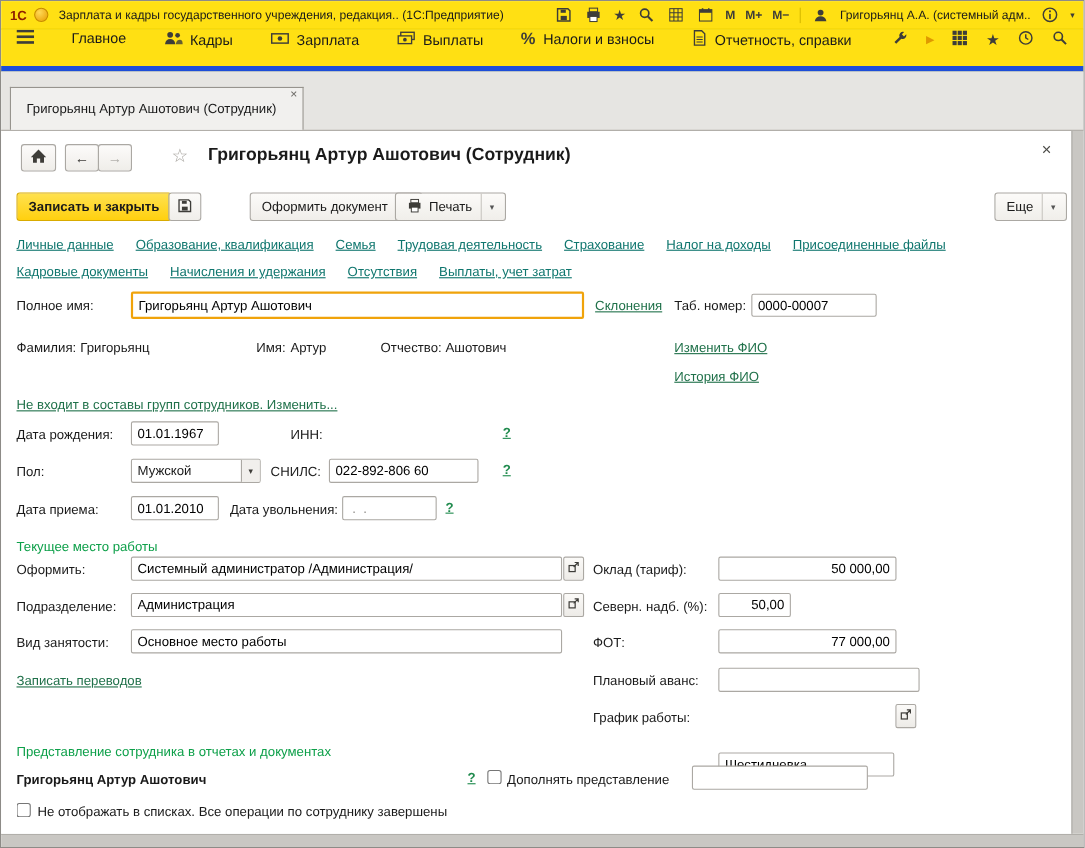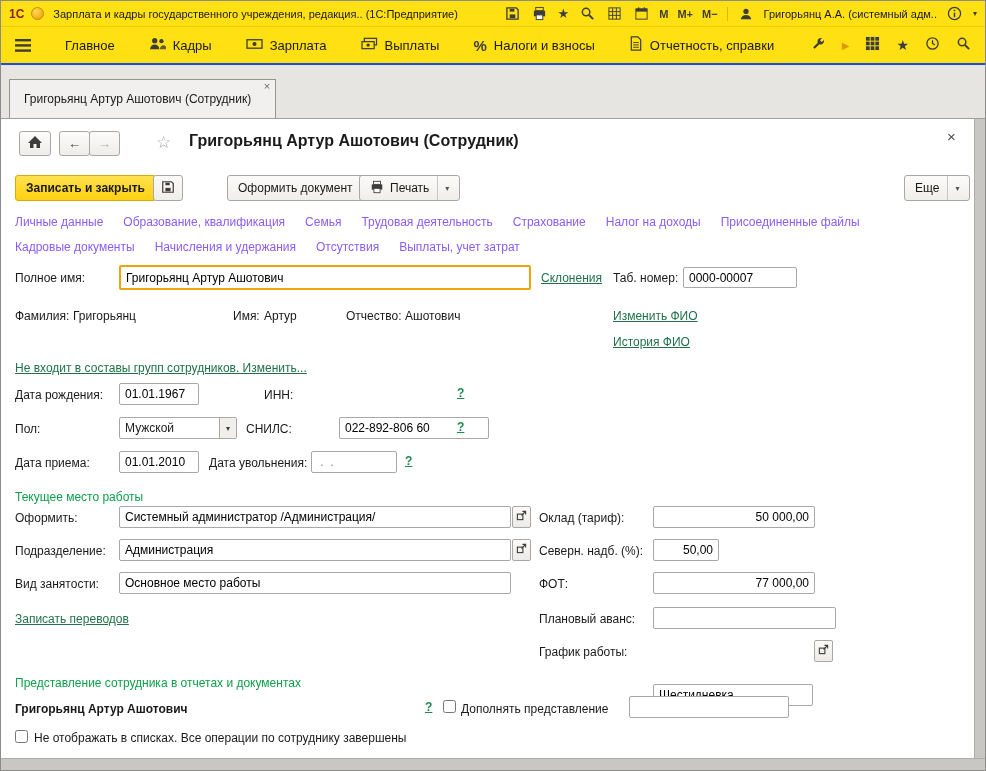--- a/index.html
+++ b/index.html
@@ -13,42 +13,42 @@
 .tb-title{margin-left:2px;white-space:nowrap}
 .tb-right{margin-left:auto;display:flex;align-items:center;gap:9px}
 .tbi{display:inline-flex;align-items:center;justify-content:center;width:18px;height:18px;cursor:pointer}
 .tb-star{font-size:13px;color:#3e3d39;cursor:pointer}
 .tb-mem{font-size:11px;font-weight:bold;color:#3e3d39;cursor:pointer}
 .tb-sep{width:1px;height:14px;background:#d8bb00}
 .tb-user{white-space:nowrap;cursor:pointer}
 .tb-chev{font-size:8px;color:#3e3d39;cursor:pointer}
 
 
-.menubar{height:38px;background:#ffe013;display:flex;align-items:center;gap:34px;padding:0 14px;font-size:13px;border-bottom:2px solid #1d4ed8}
+.menubar{height:38px;background:#ffe013;display:flex;align-items:flex-start;gap:34px;padding:0 14px;font-size:13px;border-bottom:5px solid #1d4ed8}
 .mb-burger{display:flex;cursor:pointer}
 .mb-item{display:flex;align-items:center;gap:7px;cursor:pointer;white-space:nowrap}
 .mb-right{margin-left:auto;display:flex;align-items:center;gap:16px}
 .mb-star{font-size:14px;color:#3e3d39;cursor:pointer}
 .mb-play{font-size:10px;color:#e09900;cursor:pointer}
 .pct{font-size:15px;font-weight:bold;color:#3e3d39}
 
 
 .tabstrip{height:54px;background:#e6e5e2;display:flex;align-items:flex-end;padding-left:8px;border-bottom:1px solid #a39f99;gap:1px}
 .tab{height:35px;display:flex;align-items:center;padding:0 14px;font-size:12px;background:#dcdbd7;border:1px solid #b6b4b0;border-bottom:none;position:relative;white-space:nowrap;cursor:pointer}
 .tab.active{height:39px;background:#f1f0ee;border-color:#97948e;padding-right:24px}
 .tab-close{position:absolute;top:1px;right:5px;font-size:11px;color:#6e6c68;line-height:1;cursor:pointer}
 
 
 .content{position:relative;height:639px;background:#fff;font-size:12px}
 .right-strip{position:absolute;top:0;right:0;width:11px;height:100%;background:#c9c7c3;border-left:1px solid #aeaca8}
 .bottom-strip{height:14px;background:#c9c7c3;border-top:1px solid #aeaca8}
 
 .lbl{position:absolute;white-space:nowrap}
 .linkabs{position:absolute;color:#20714a;text-decoration:underline;cursor:pointer;white-space:nowrap}
-.link{color:#8b5cf6;cursor:pointer;white-space:nowrap}
+.link{color:#0f766e;text-decoration:underline;cursor:pointer;white-space:nowrap}
 .help{position:absolute;color:#1f8a4d;font-weight:bold;text-decoration:underline;cursor:pointer}
 .fld{position:absolute;height:22px;border:1px solid #aba8a3;border-radius:2px;background:#fff;font:12px "Liberation Sans","DejaVu Sans",sans-serif;padding:0 5px;color:#000}
 input.fld{outline:none}
 .fld.num{text-align:right}
 .fld.red{color:#d40000}
 .fld.dim{color:#8f8d89}
 .fld.focus{border:2px solid #f0a30a;height:25px}
 .openbtn{position:absolute;width:19px;height:22px;border:1px solid #aba8a3;border-radius:2px;background:linear-gradient(#fbfaf8,#edebe7);display:flex;align-items:center;justify-content:center;cursor:pointer}
 .sel{position:absolute;height:22px;border:1px solid #aba8a3;border-radius:2px;background:#fff;display:flex;align-items:stretch}
 .sel .txt{flex:1;display:flex;align-items:center;padding:0 5px}
@@ -324,21 +324,21 @@
     <input class="fld" style="left: 118px; top: 264px; width: 80px;" value="01.01.1967">
     <span class="lbl" style="left:263px;top:269px">ИНН:</span>
     <span class="help" style="left:456px;top:267px">?</span>
 
     <span class="lbl" style="left:14px;top:303px">Пол:</span>
     <div class="sel" style="left:118px;top:298px;width:118px">
       <span class="txt">Мужской</span>
       <span class="seg">▾</span>
     </div>
     <span class="lbl" style="left:245px;top:303px">СНИЛС:</span>
-    <input class="fld" style="left: 298px; top: 298px; width: 150px; margin-left: 40px;" value="022-892-806 60">
+    <input class="fld" style="left: 298px; top: 298px; width: 136px;" value="022-892-806 60">
     <span class="help" style="left:456px;top:301px">?</span>
 
     <span class="lbl" style="left:14px;top:337px">Дата приема:</span>
     <input class="fld" style="left: 118px; top: 332px; width: 80px;" value="01.01.2010">
     <span class="lbl" style="left:208px;top:337px">Дата увольнения:</span>
     <input class="fld dim" style="left: 310px; top: 332px; width: 86px;" value=" .  .">
     <span class="help" style="left:404px;top:335px">?</span>
 
     <span class="ghead" style="left:14px;top:371px">Текущее место работы</span>
 

